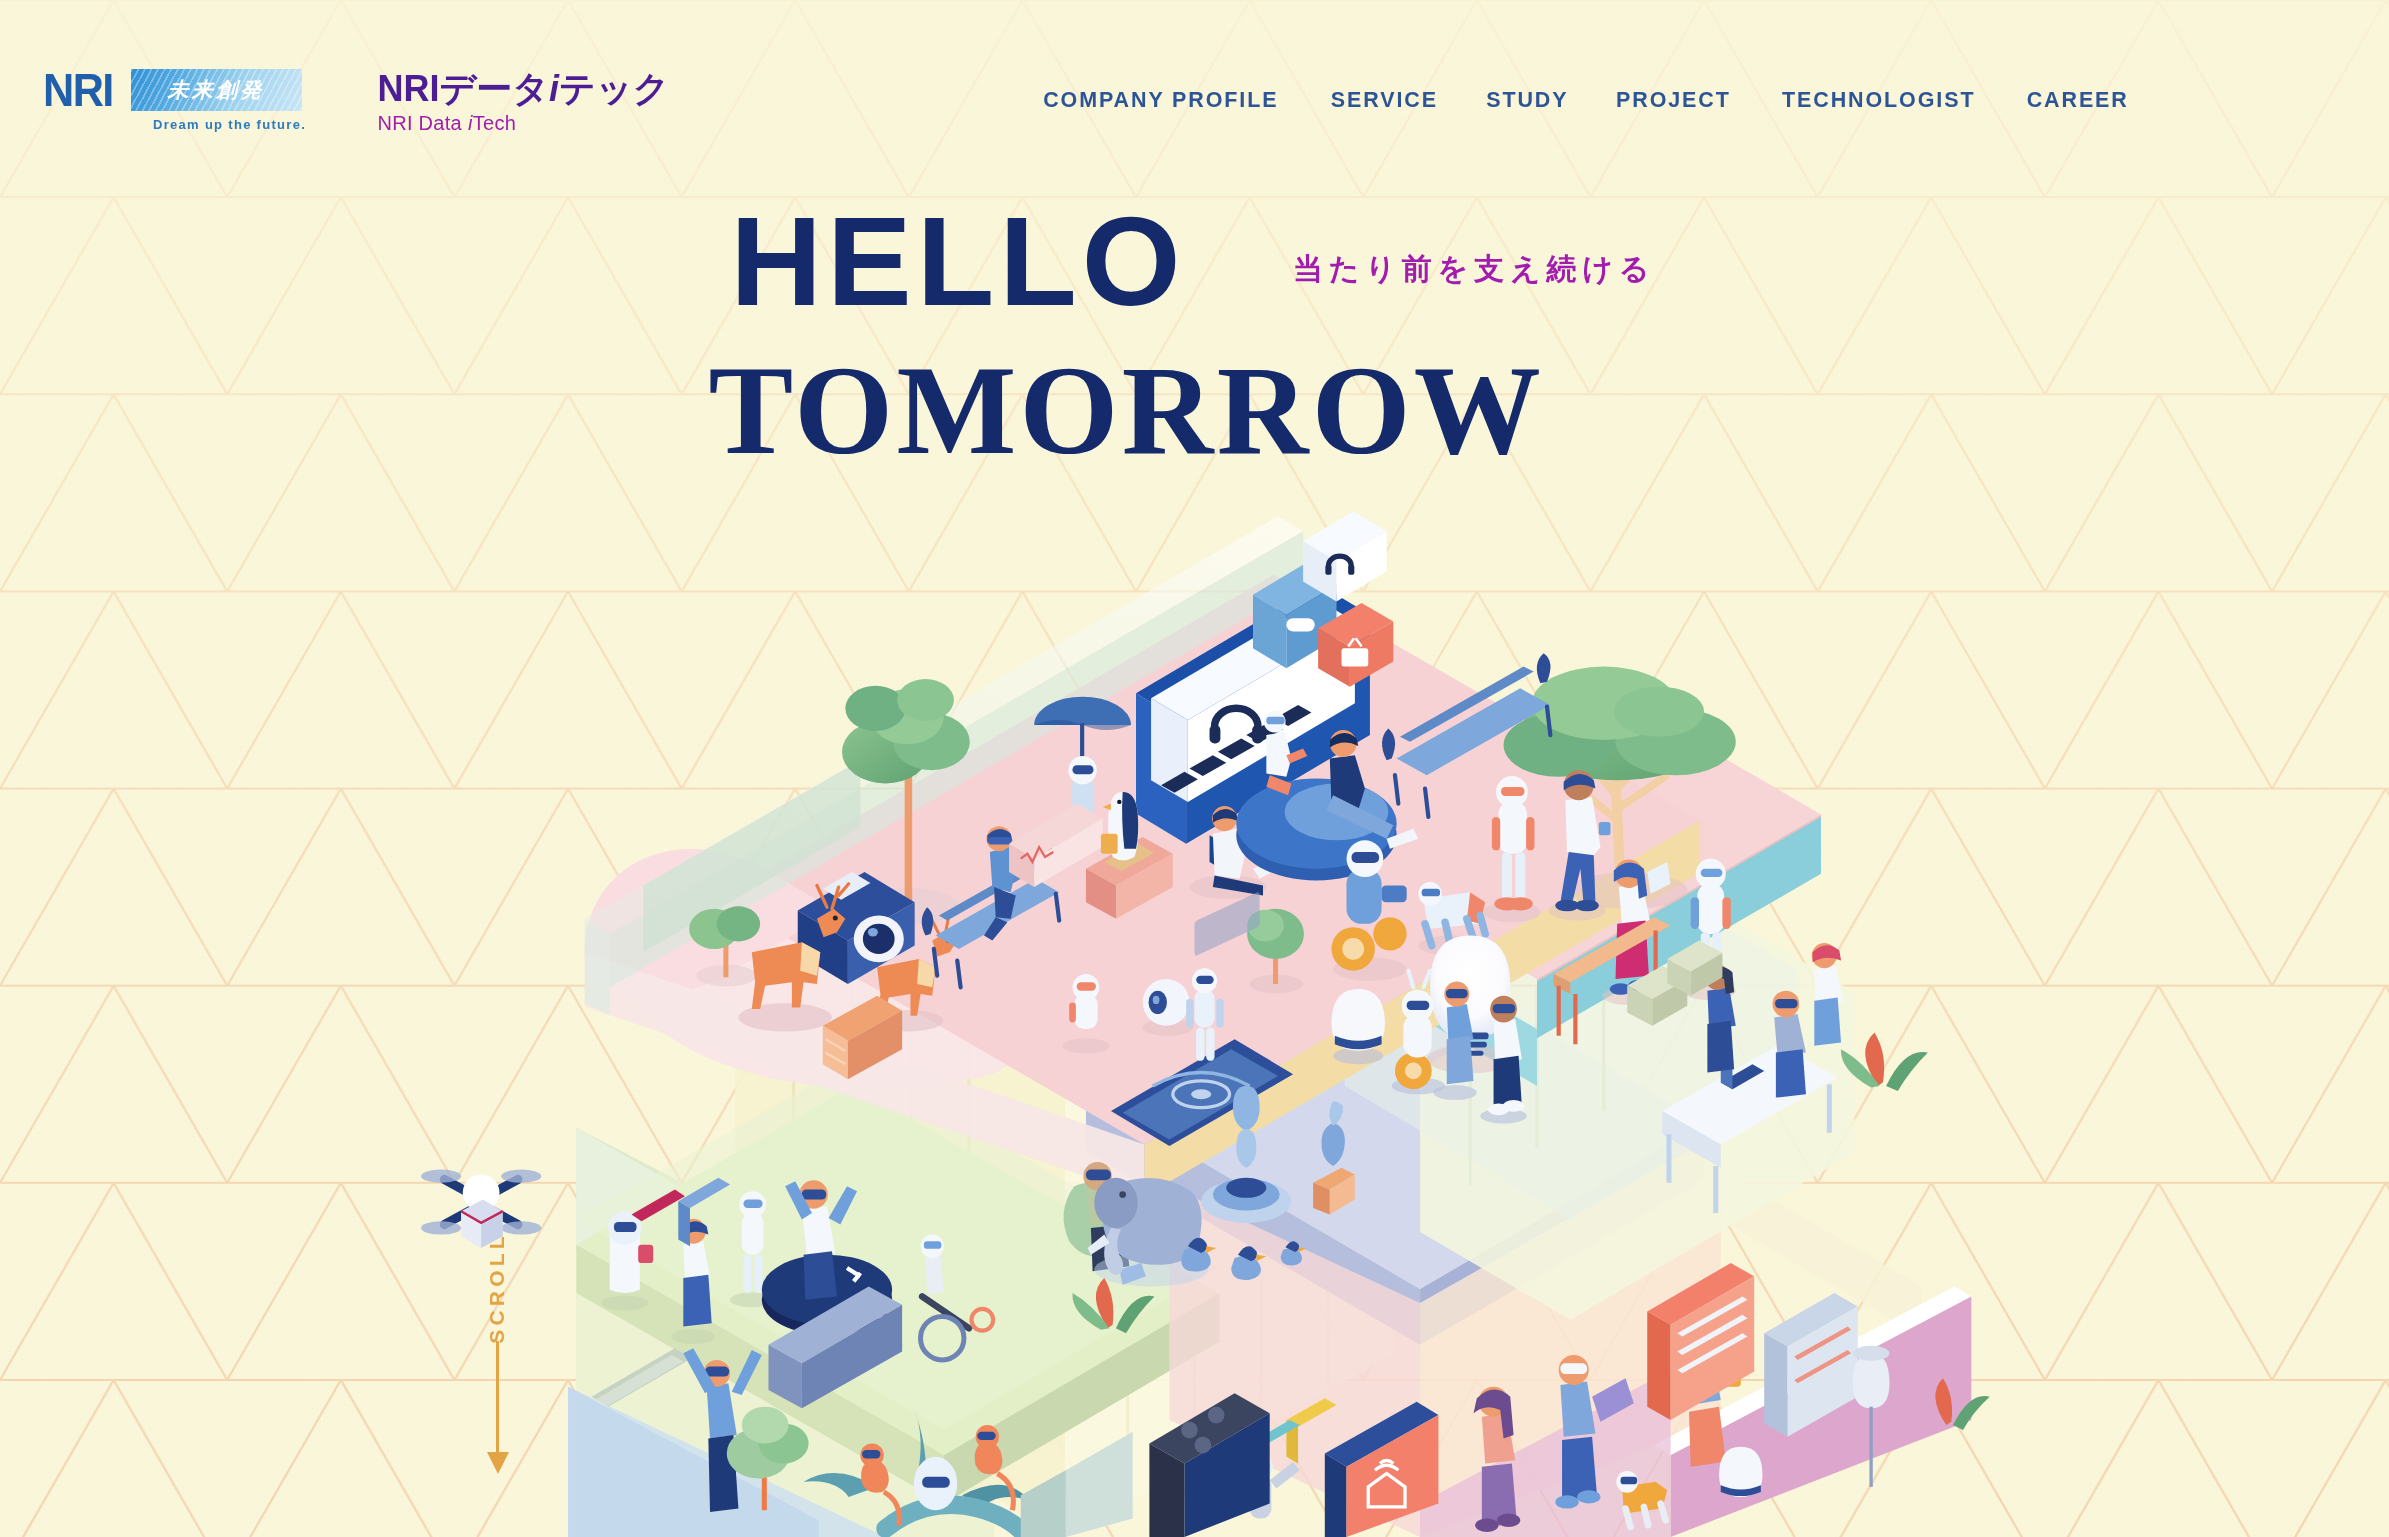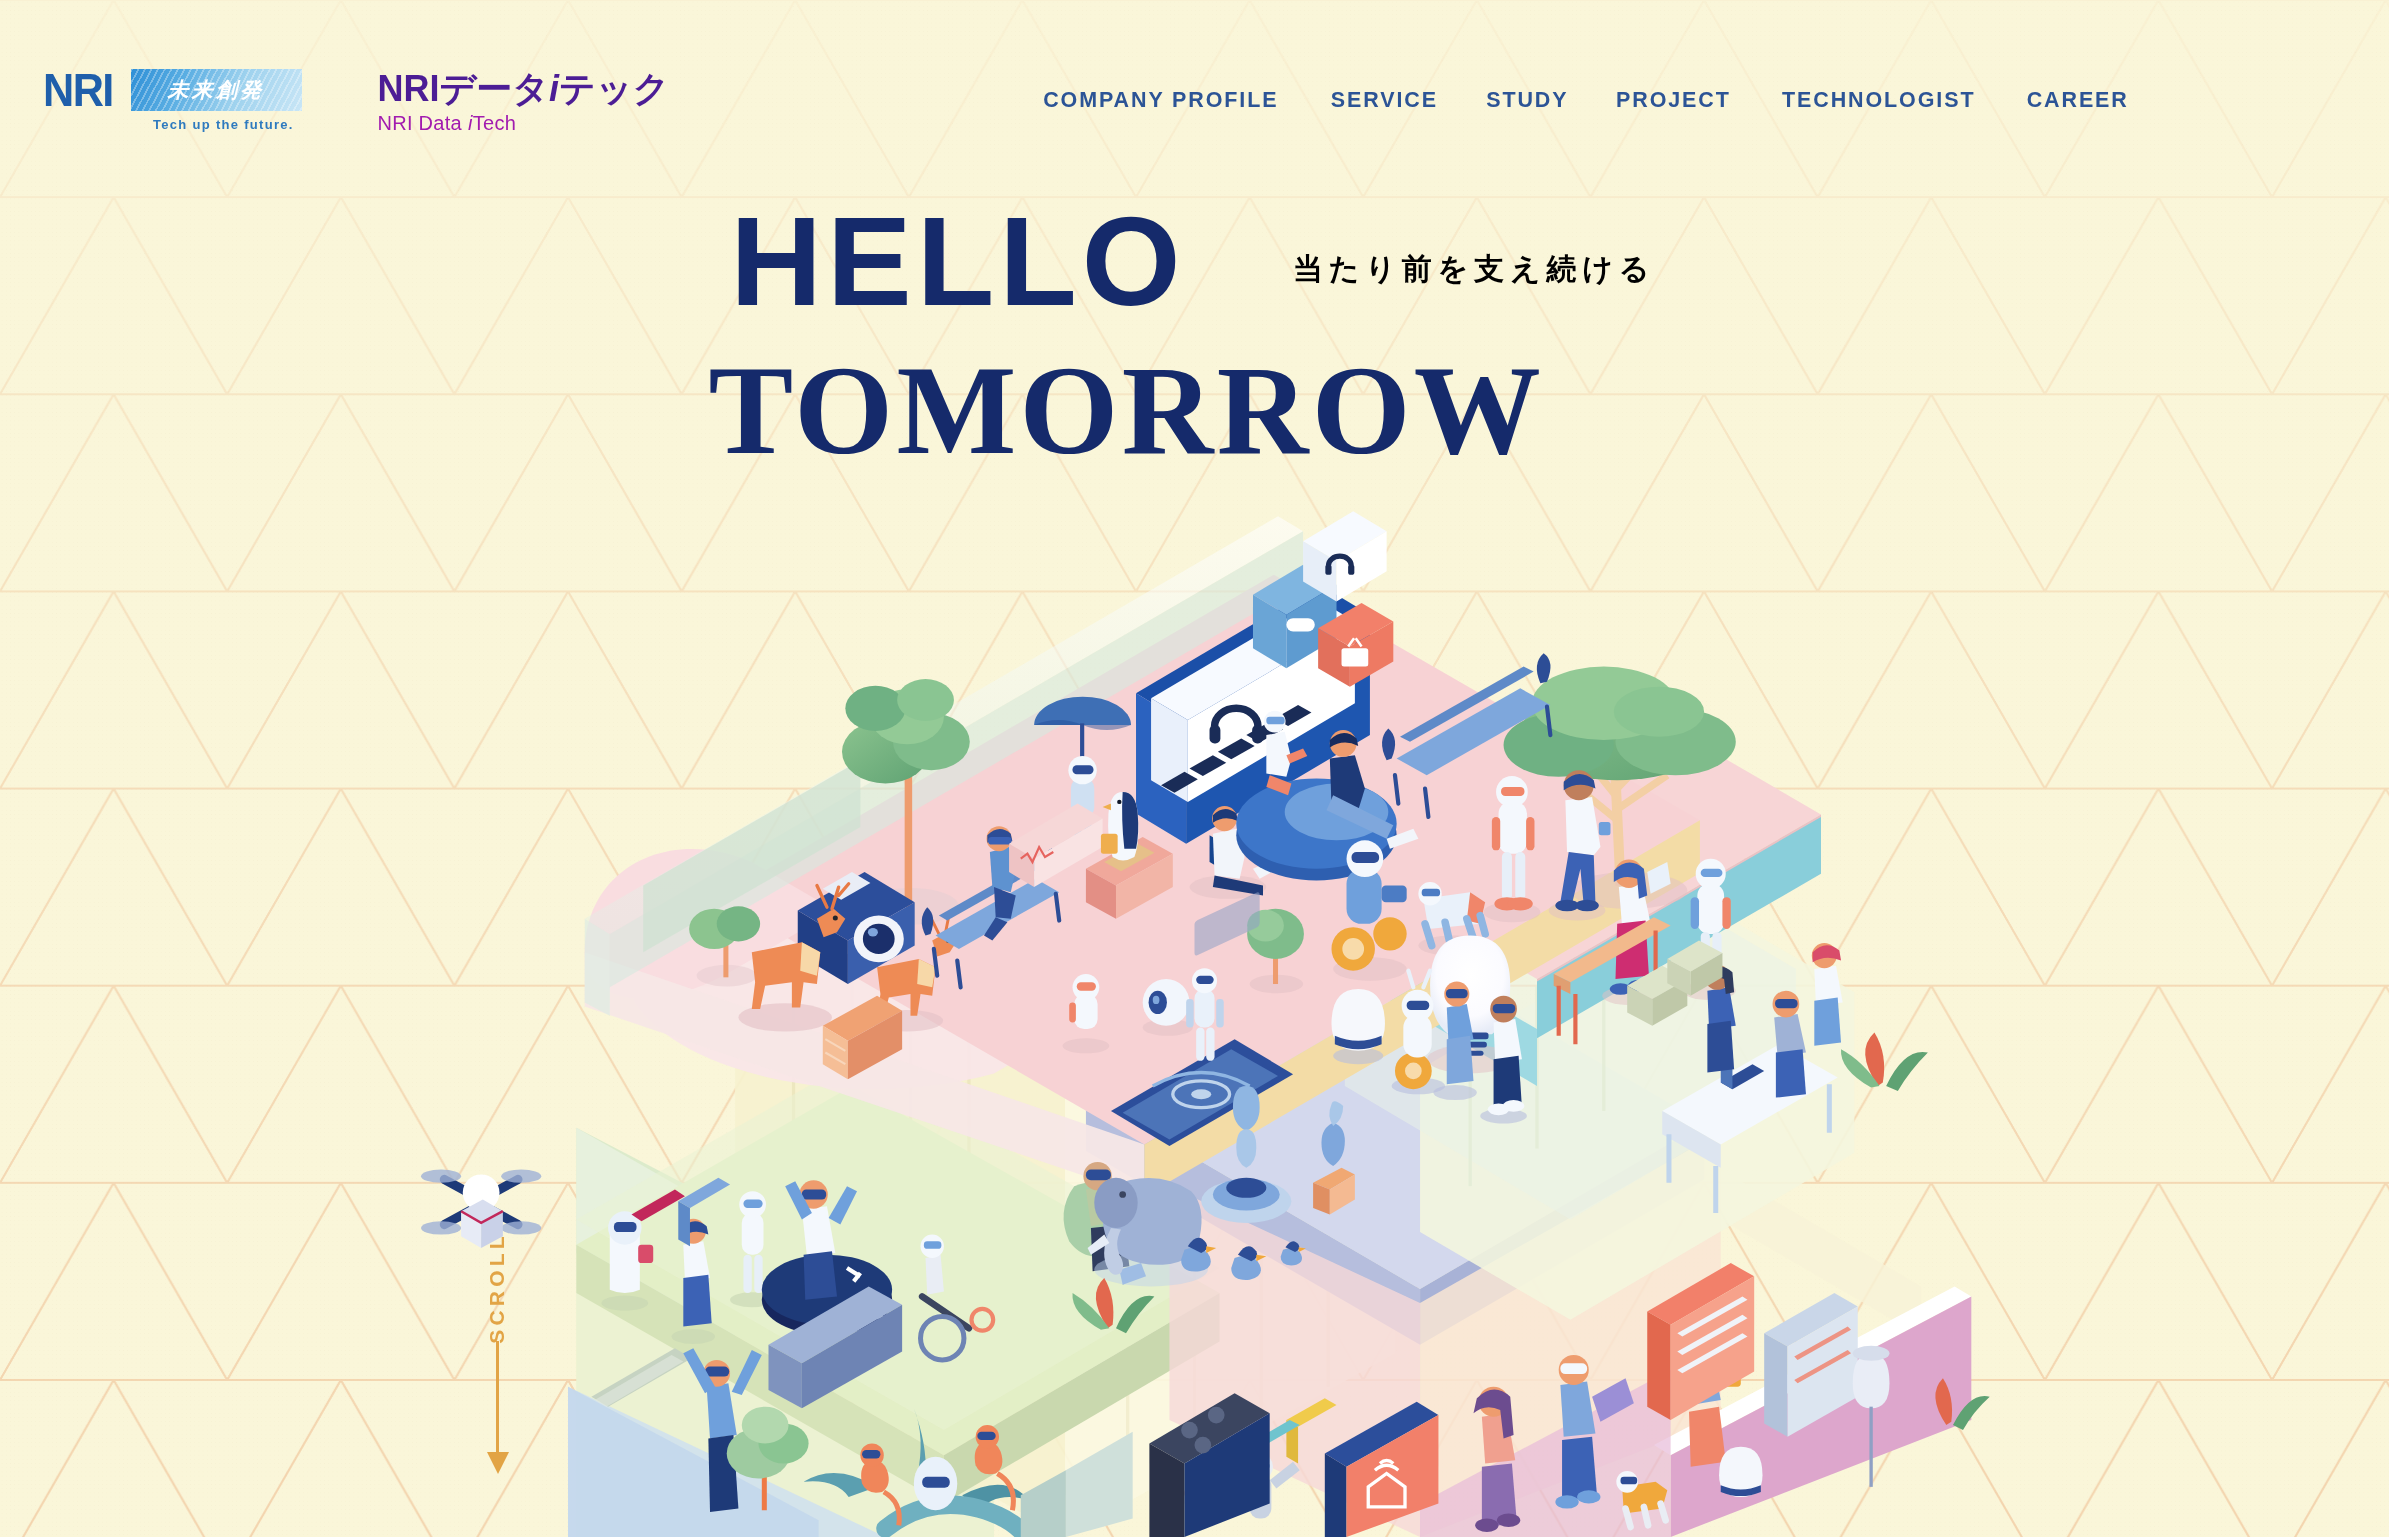--- a/index.html
+++ b/index.html
@@ -104,21 +104,21 @@
     color:#152A6B;
     font-weight:700;
     line-height:.95;
     white-space:nowrap;
     font-family:"Liberation Sans", sans-serif;
   }
   #hero-line-1{ font-size:127px; letter-spacing:5px; margin-left:3.3px;}
   #hero-line-2{ font-size:127px; letter-spacing:3.3px; margin-top:28px; margin-left:-18.4px;font-family:Liberation Serif, serif;}
   #hero-tagline{
     position:absolute; left:1293px; top:249px;
-    color:#000000; font-size:30px; font-weight:700; letter-spacing:5.8px;
+    color:#a21caf; font-size:30px; font-weight:700; letter-spacing:5.8px;
     white-space:nowrap;
   }
 
   
   #scroll-indicator{
     position:absolute; left:473px; top:1228px; z-index:35;
     width:67px; height:251px;
   }
   #scroll-label{
     position:absolute; left:-32px; top:48px;
@@ -936,21 +936,21 @@
 <header id="site-header">
 
   <div id="logo-block">
     <div id="nri-mark">
       <div class="nri-row">
         <span class="nri-letters">NRI</span>
         <span class="nri-gradbox">
           <span class="nri-mirai">未来創発</span>
         </span>
       </div>
-      <div class="nri-tagline">Tech up the future.</div>
+      <div class="nri-tagline">Dream up the future.</div>
     </div>
 
     <div id="nridatatech">
       <div class="ndt-jp"><span>NRIデータ</span><span class="ital">i</span><span>テック</span></div>
       <div class="ndt-en"><span>NRI Data</span>&nbsp;<span class="ital">i</span><span>Tech</span></div>
     </div>
   </div>
 
   <nav id="main-nav">
     <a class="nav-item" href="#">COMPANY PROFILE</a>

